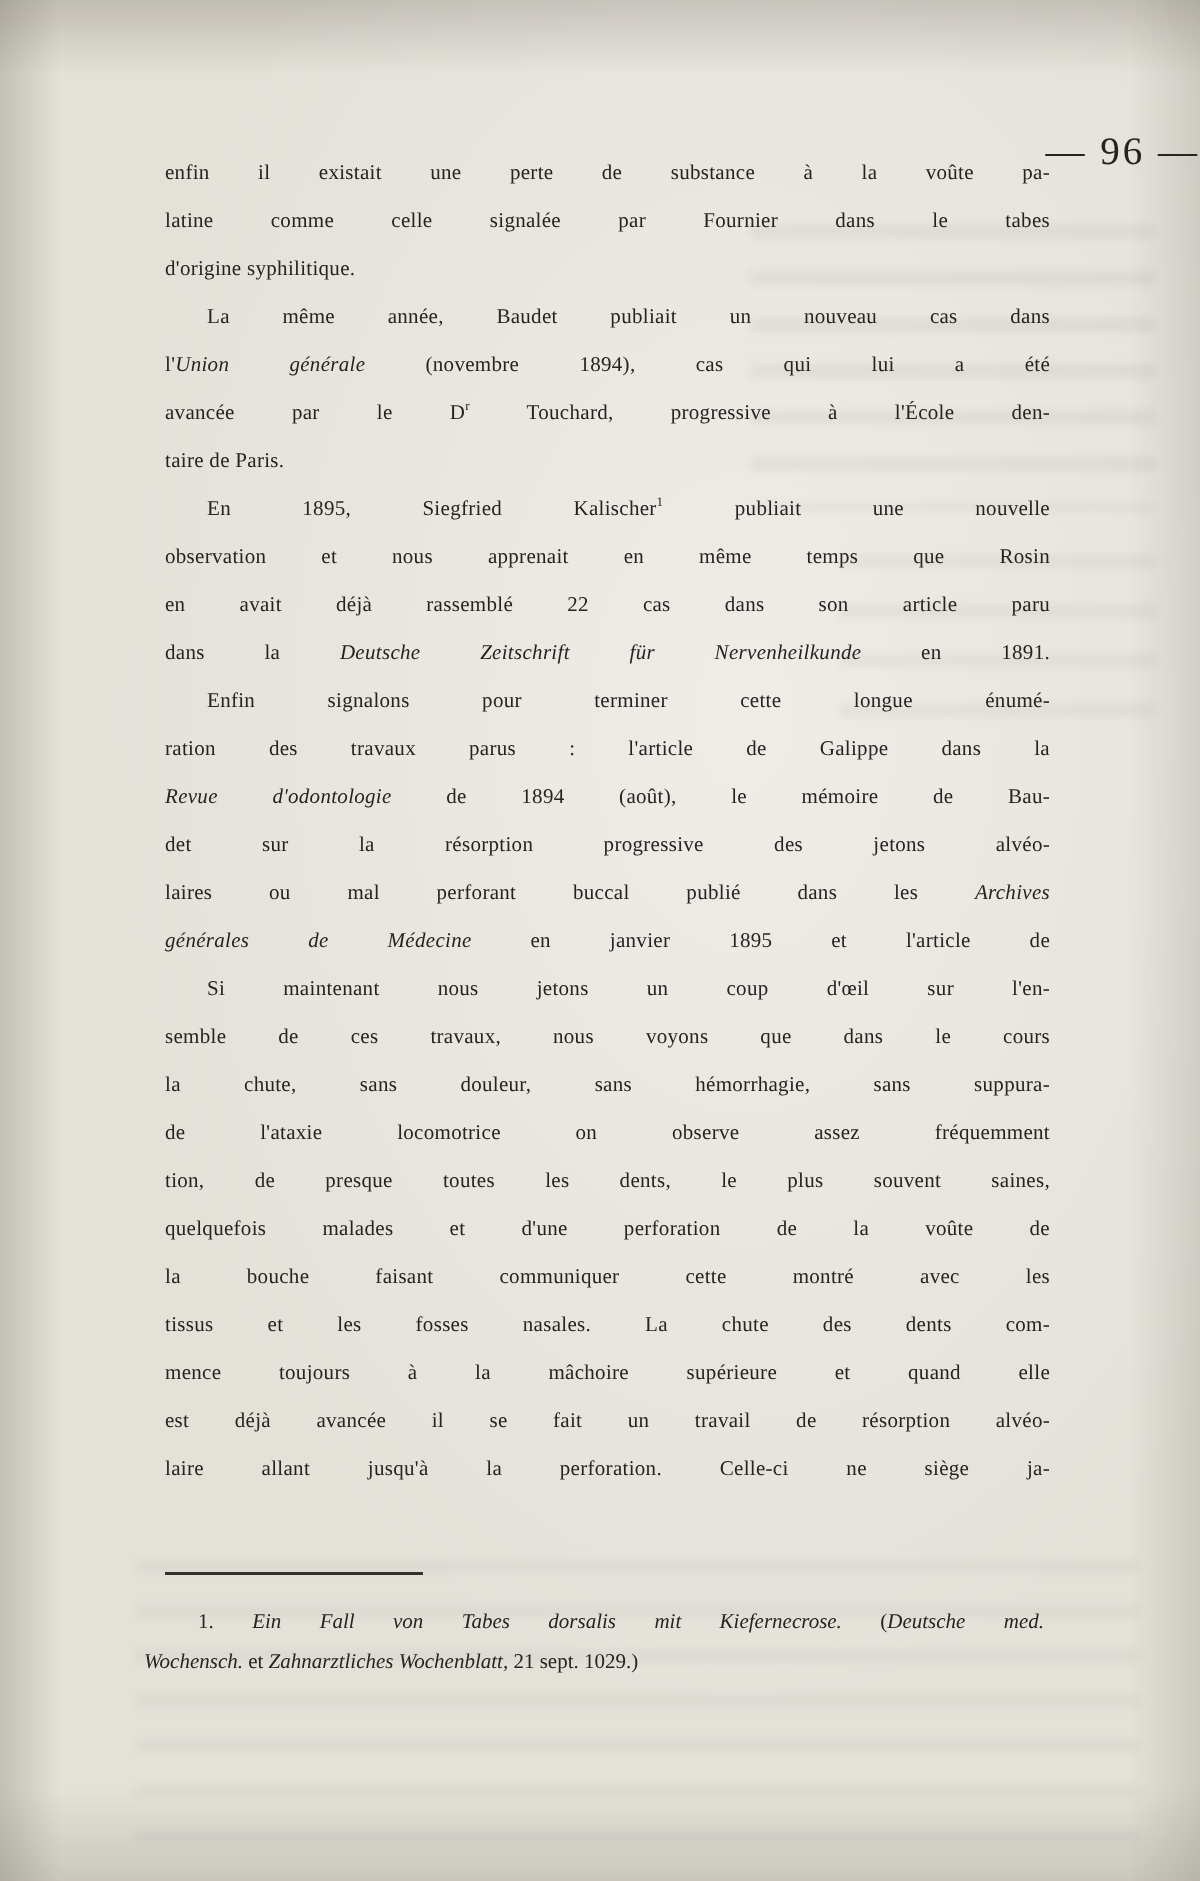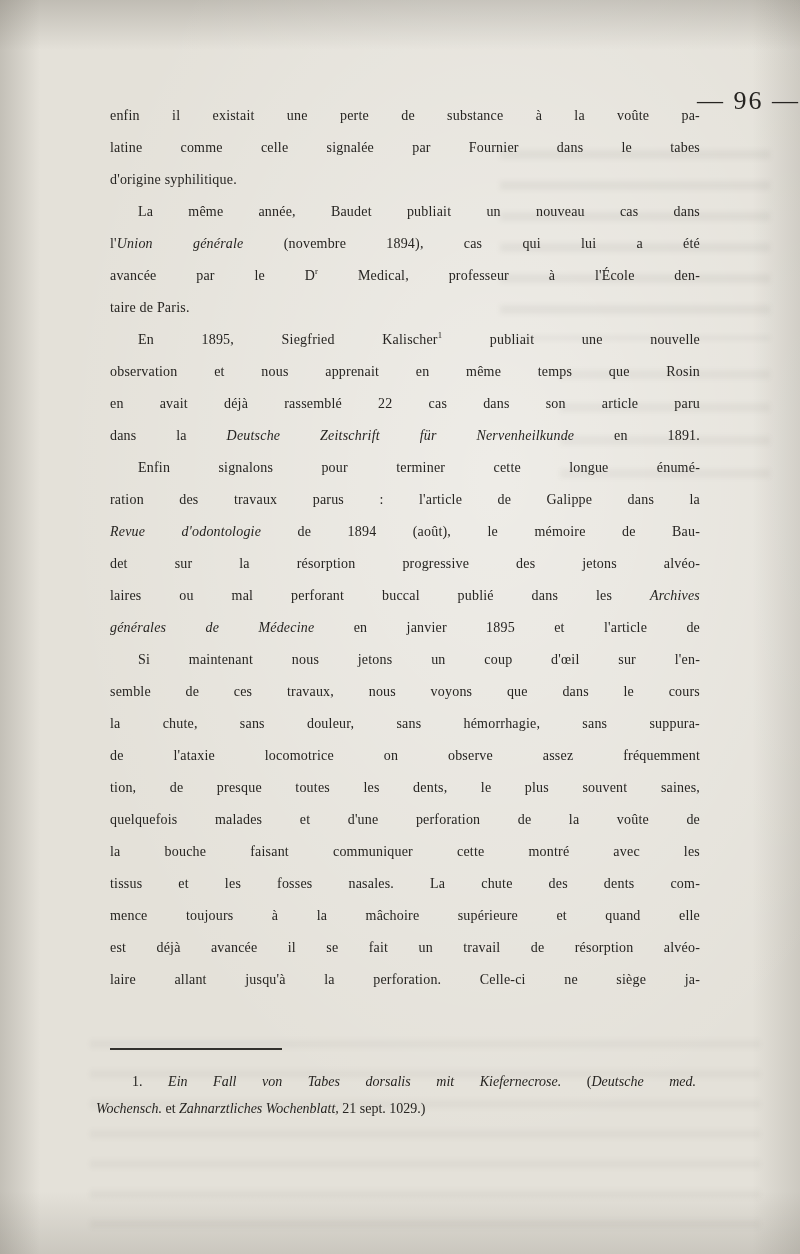--- a/index.html
+++ b/index.html
@@ -89,21 +89,21 @@
 
   <div class="body-text">
       <div class="para">
         <div class="line"><span>enfin il existait une perte de substance à la voûte pa-</span></div>
         <div class="line"><span>latine comme celle signalée par Fournier dans le tabes</span></div>
         <div class="line end"><span>d'origine syphilitique.</span></div>
       </div>
       <div class="para indent">
         <div class="line"><span>La même année, Baudet publiait un nouveau cas dans</span></div>
         <div class="line"><span>l'</span><em>Union générale</em><span> (novembre 1894), cas qui lui a été</span></div>
-        <div class="line"><span>avancée par le D</span><sup>r</sup><span> Medical, professeur à l'École den-</span></div>
+        <div class="line"><span>avancée par le D</span><sup>r</sup><span> Touchard, progressive à l'École den-</span></div>
         <div class="line end"><span>taire de Paris.</span></div>
       </div>
       <div class="para indent">
         <div class="line"><span>En 1895, Siegfried Kalischer</span><sup>1</sup><span> publiait une nouvelle</span></div>
         <div class="line"><span>observation et nous apprenait en même temps que Rosin</span></div>
         <div class="line"><span>en avait déjà rassemblé 22 cas dans son article paru</span></div>
         <div class="line"><span>dans la </span><em>Deutsche Zeitschrift für Nervenheilkunde</em><span> en 1891.</span></div>
       </div>
       <div class="para indent">
         <div class="line"><span>Enfin signalons pour terminer cette longue énumé-</span></div>

